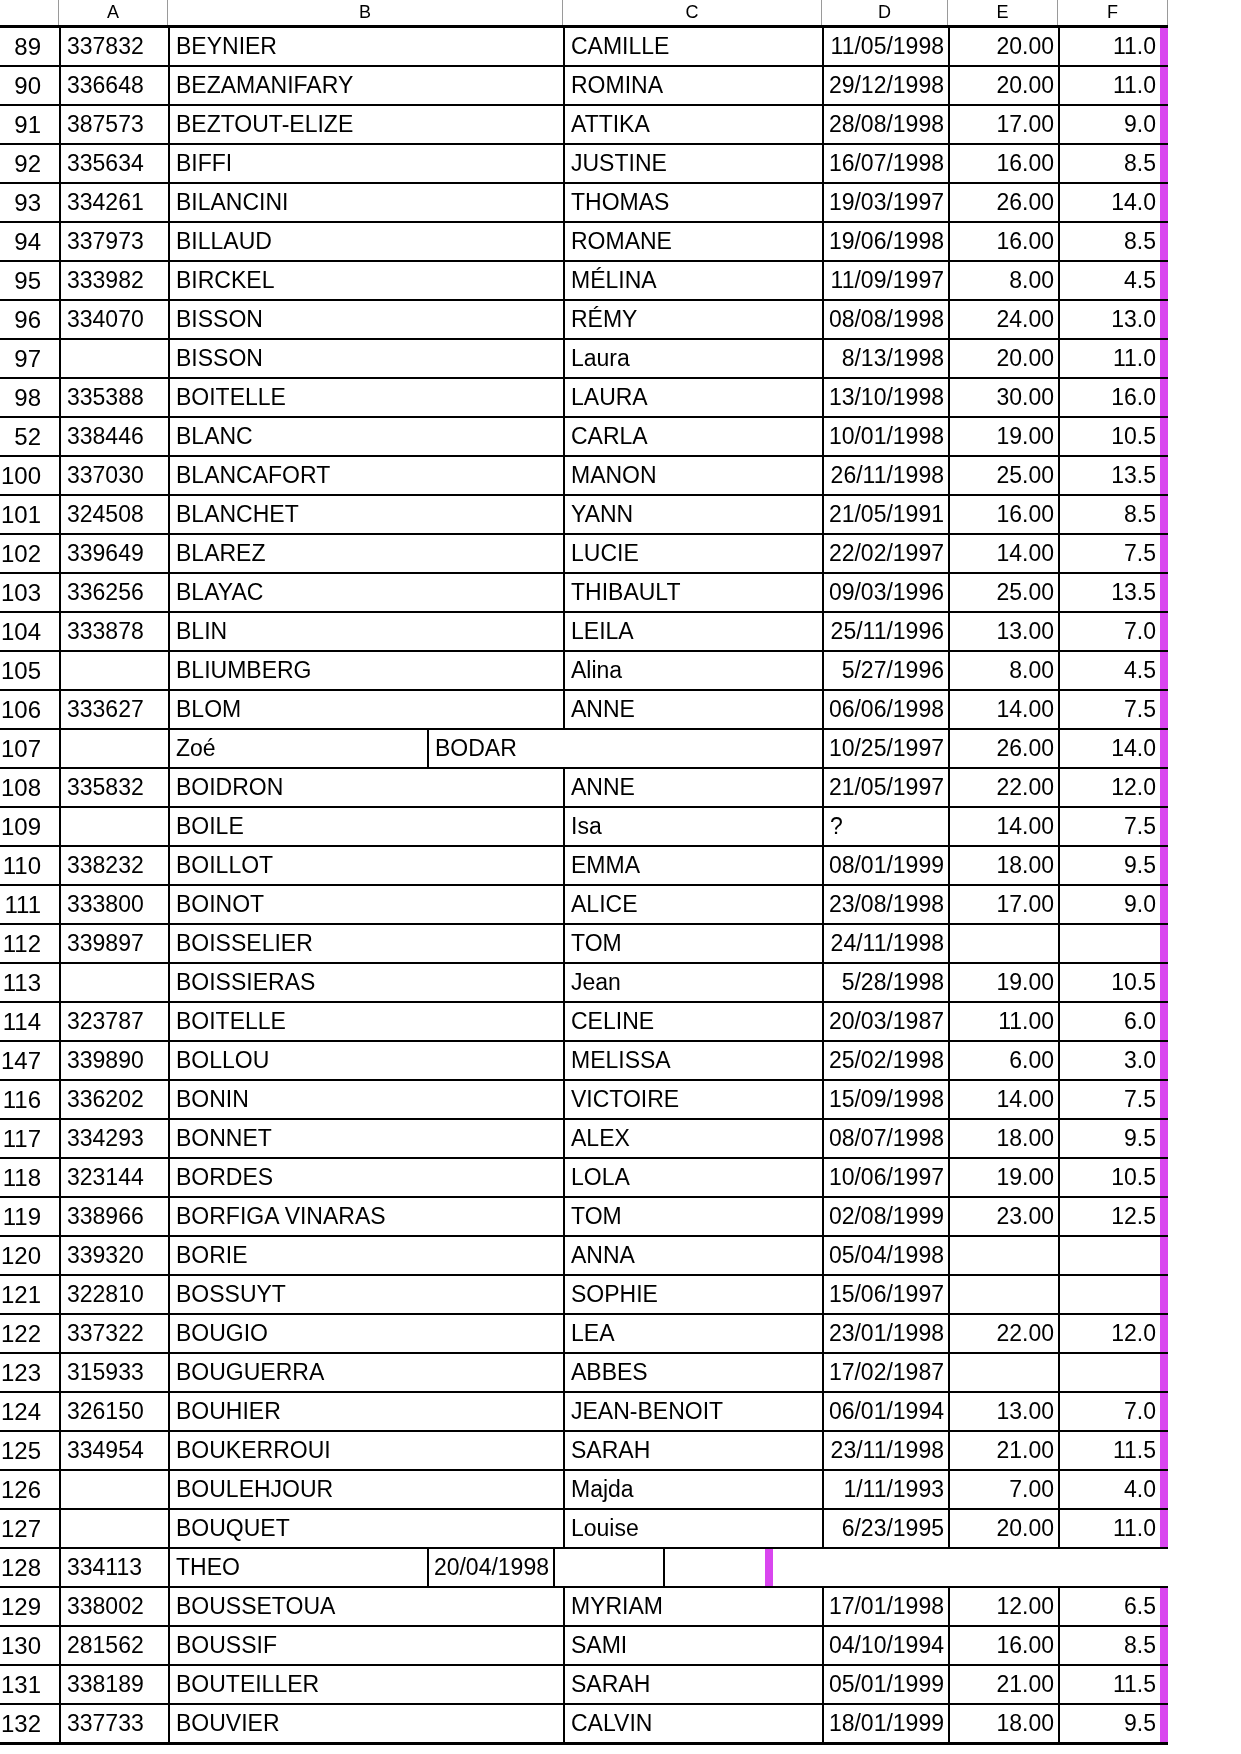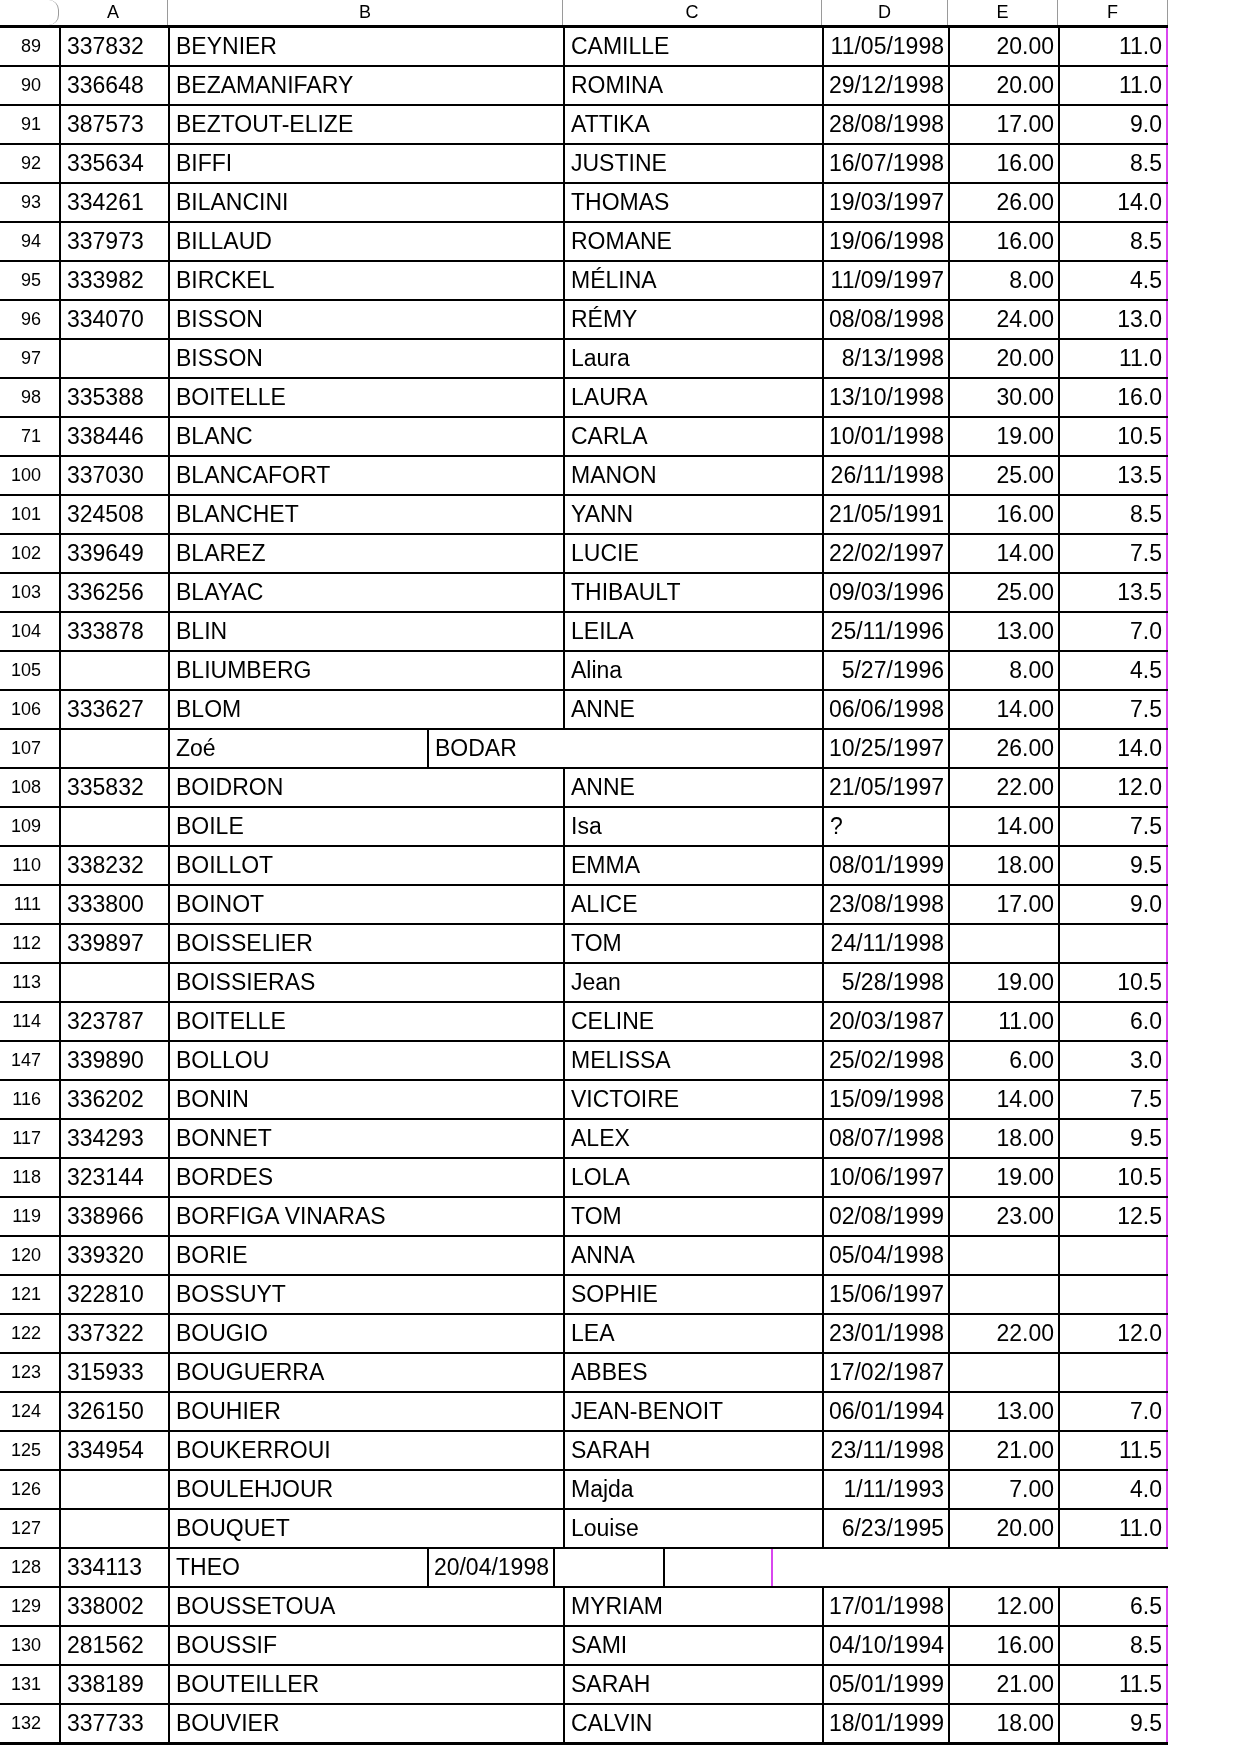--- a/index.html
+++ b/index.html
@@ -44,30 +44,29 @@
   }
   .cell {
     box-sizing: border-box;
     display: flex;
     align-items: center;
     font-size: 23px;
     border-left: 2px solid #000;
     overflow: hidden;
     white-space: nowrap;
   }
-  .cell.last { border-right: 2px solid #d946ef; }
+  .cell.last { border-right: 8px solid #d946ef; }
   .gutter {
     box-sizing: border-box;
     display: flex;
     align-items: center;
     justify-content: flex-end;
     padding-right: 18px;
-    font-size: 18px;
+    font-size: 24px;
     background: #fff;
-    border-radius: 10px;
   }
   .w-gutter { width: 59px; flex: 0 0 59px; }
   .w-a { width: 109px; flex: 0 0 109px; }
   .w-b { width: 395px; flex: 0 0 395px; }
   .w-c { width: 259px; flex: 0 0 259px; }
   .w-d { width: 126px; flex: 0 0 126px; }
   .w-e { width: 110px; flex: 0 0 110px; }
   .w-f { width: 110px; flex: 0 0 110px; }
   .al { justify-content: flex-start; padding-left: 6px; }
   .ar { justify-content: flex-end; padding-right: 4px; }
@@ -172,21 +171,21 @@
       <div class="row">
         <div class="gutter w-gutter">98</div>
         <div class="cell w-a al">335388</div>
         <div class="cell w-b al">BOITELLE</div>
         <div class="cell w-c al">LAURA</div>
         <div class="cell w-d ar">13/10/1998</div>
         <div class="cell w-e ar">30.00</div>
         <div class="cell w-f ar last">16.0</div>
       </div>
       <div class="row">
-        <div class="gutter w-gutter">71</div>
+        <div class="gutter w-gutter">52</div>
         <div class="cell w-a al">338446</div>
         <div class="cell w-b al">BLANC</div>
         <div class="cell w-c al">CARLA</div>
         <div class="cell w-d ar">10/01/1998</div>
         <div class="cell w-e ar">19.00</div>
         <div class="cell w-f ar last">10.5</div>
       </div>
       <div class="row">
         <div class="gutter w-gutter">100</div>
         <div class="cell w-a al">337030</div>

